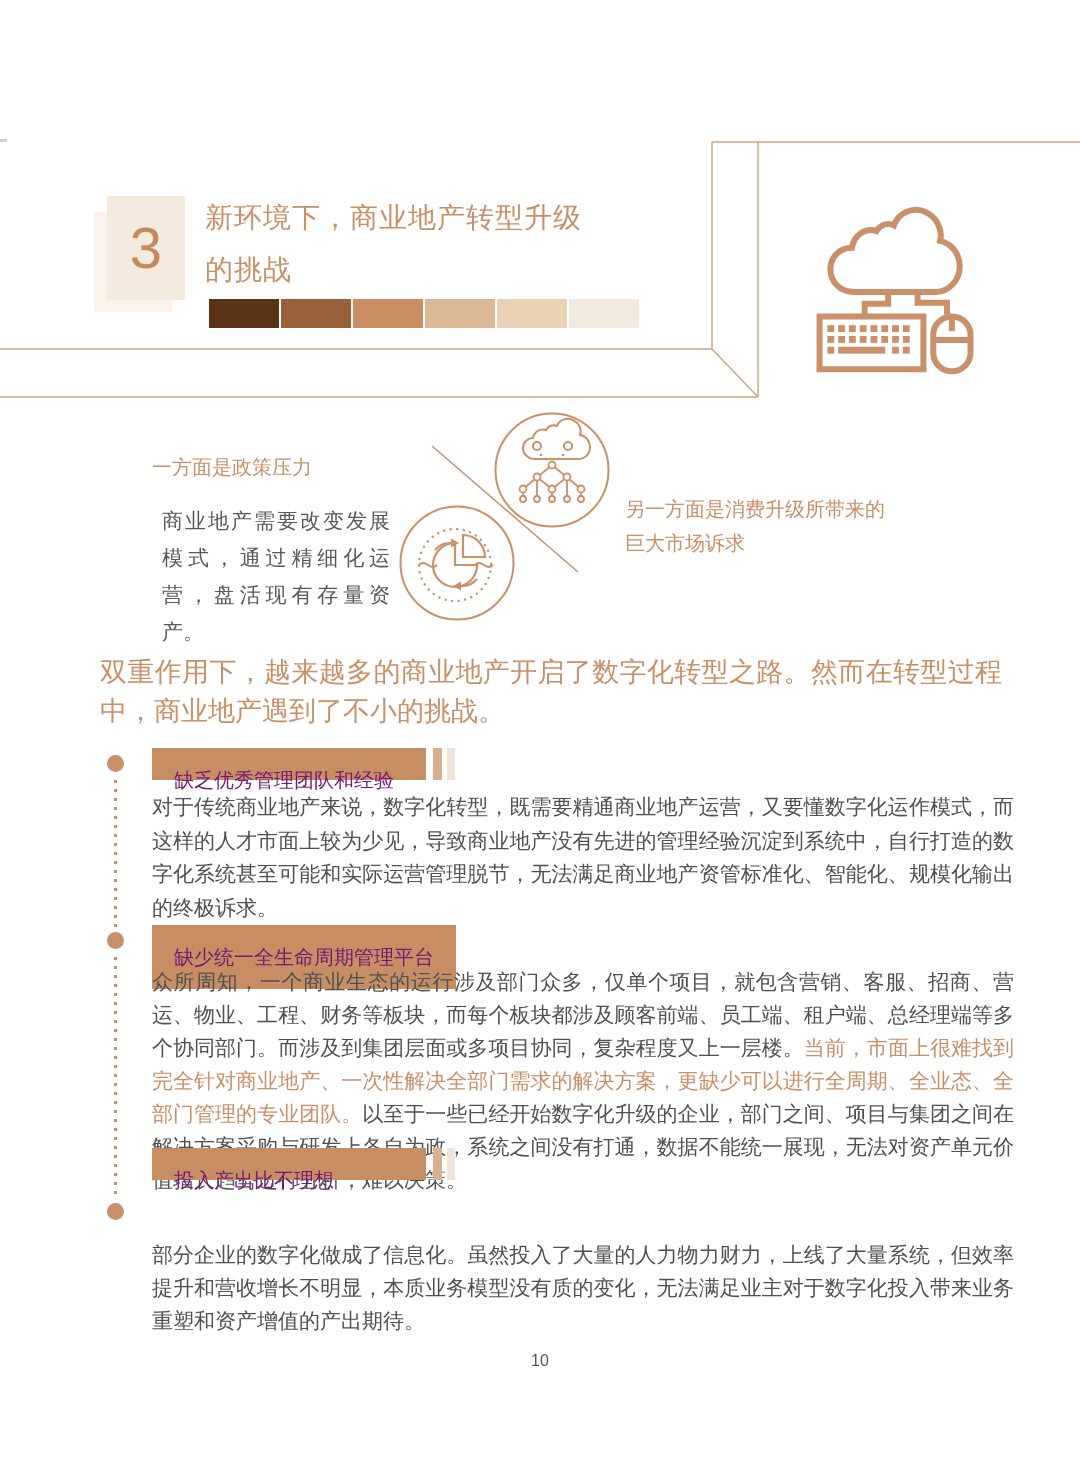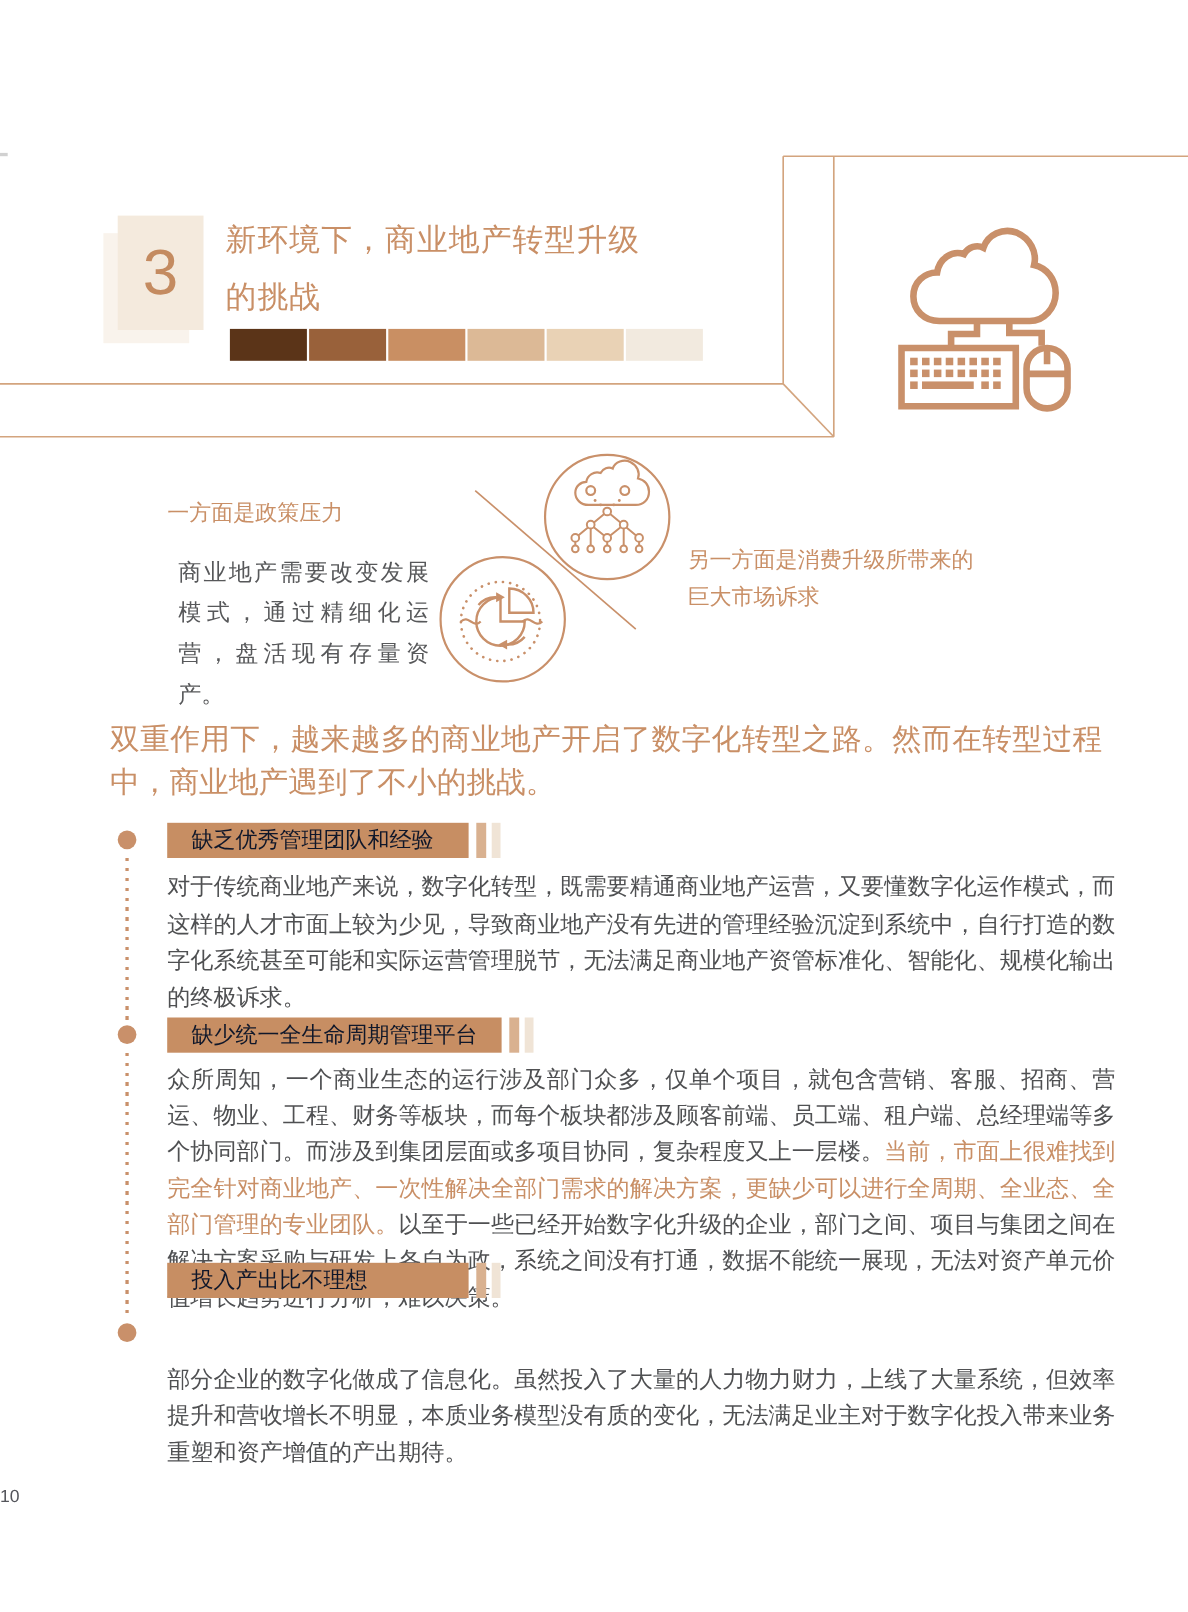--- a/index.html
+++ b/index.html
@@ -27,30 +27,30 @@
   .factor-body{font-size:21px;color:#57585a;line-height:37px;margin:10px;text-align:justify;}
   .factor-icons{position:absolute;left:395px;top:408px;}
   
   .lead{position:absolute;left:100px;top:653px;width:902px;margin:0;font-size:27px;line-height:39px;
     color:#c98f66;text-align:justify;}
   
   .bullet{position:absolute;left:107px;width:17px;height:17px;border-radius:50%;background:#c9906a;}
   .dotline{position:absolute;left:114px;width:3px;
     background-image:repeating-linear-gradient(to bottom,#c9906a 0 3px,transparent 3px 9px);}
   .sec-head{position:absolute;left:152px;height:32px;display:flex;align-items:stretch;}
-  .sec-bar{min-width:274px;padding:0 22px;background:#c78e63;color:#0f172a;font-size:20px;
+  .sec-bar{min-width:274px;padding:16px 22px;background:#c78e63;color:#701a75;font-size:20px;
     line-height:32px;white-space:nowrap;box-sizing:border-box;}
   .mini-bar-1{width:9px;background:#d9b190;margin-left:7px;}
   .mini-bar-2{width:8px;background:#f0e4d6;margin-left:5px;}
   .sec-body{position:absolute;left:152px;width:862px;margin:0;font-size:21px;color:#4f5052;
     text-align:justify;}
   .lh1{line-height:33.5px;} .lh2{line-height:33px;}
   .sec-body .accent{color:#c98f66;}
   
-  .page-number{position:absolute;left:0;top:1352px;width:100%;
+  .page-number{position:absolute;left:0;top:1352px;width:100%;text-align:center;
     font-size:16px;color:#54555b;}
   svg *{vector-effect:non-scaling-stroke;}
 </style>
 </head>
 <body>
 
 <div class="page">
 
   <svg class="frame" width="1080" height="420" viewBox="0 0 1080 420">
     <g stroke="#d3a47e" stroke-width="1.5" fill="none">
@@ -179,21 +179,21 @@
     <div class="sec-bar">缺乏优秀管理团队和经验</div>
     <div class="mini-bar-1"></div>
     <div class="mini-bar-2"></div>
   </div>
   <p class="sec-body lh1" style="top:792px;font-family:Liberation Mono, monospace;">
     <span>对于传统商业地产来说，数字化转型，既需要精通商业地产运营，又要懂数字化运作模式，而这样的人才市面上较为少见，导致商业地产没有先进的管理经验沉淀到系统中，自行打造的数字化系统甚至可能和实际运营管理脱节，无法满足商业地产资管标准化、智能化、规模化输出的终极诉求。</span>
   </p>
 
   <div class="bullet" style="top:932px;"></div>
   <div class="dotline" style="top:957px;height:242px;"></div>
-  <div class="sec-head" style="top:925px;">
+  <div class="sec-head" style="top:925px;flex-direction:column;">
     <div class="sec-bar">缺少统一全生命周期管理平台</div>
     <div class="mini-bar-1"></div>
     <div class="mini-bar-2"></div>
   </div>
   <p class="sec-body lh2" style="top:965px;">
     <span>众所周知，一个商业生态的运行涉及部门众多，仅单个项目，就包含营销、客服、招商、营运、物业、工程、财务等板块，而每个板块都涉及顾客前端、员工端、租户端、总经理端等多个协同部门。而涉及到集团层面或多项目协同，复杂程度又上一层楼。</span><span class="accent">当前，市面上很难找到完全针对商业地产、一次性解决全部门需求的解决方案，更缺少可以进行全周期、全业态、全部门管理的专业团队。</span><span>以至于一些已经开始数字化升级的企业，部门之间、项目与集团之间在解决方案采购与研发上各自为政，系统之间没有打通，数据不能统一展现，无法对资产单元价值增长趋势进行分析，难以决策。</span>
   </p>
 
   <div class="bullet" style="top:1203px;"></div>
   <div class="sec-head" style="top:1148px;justify-content:center;">

